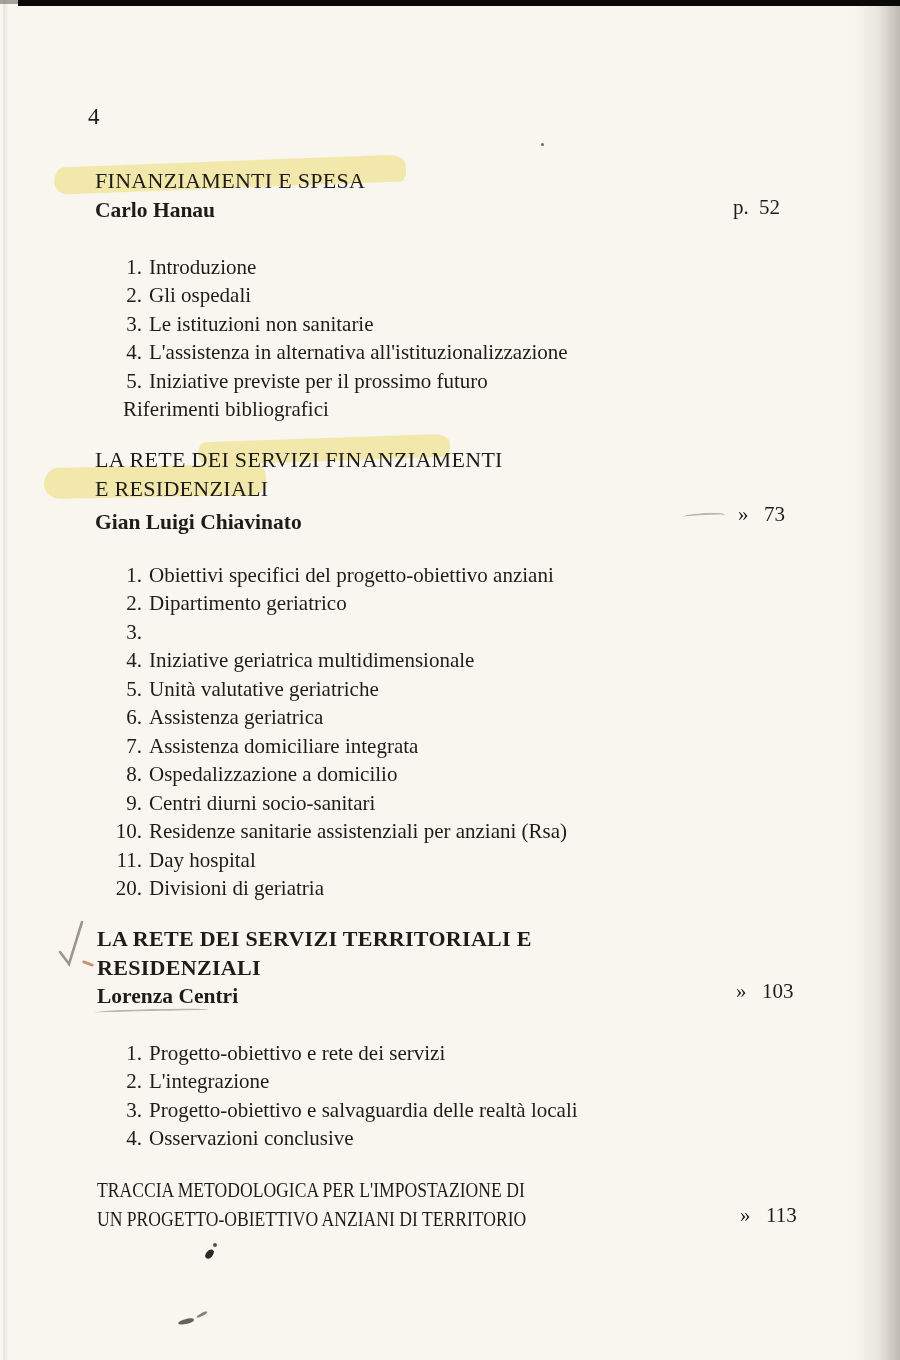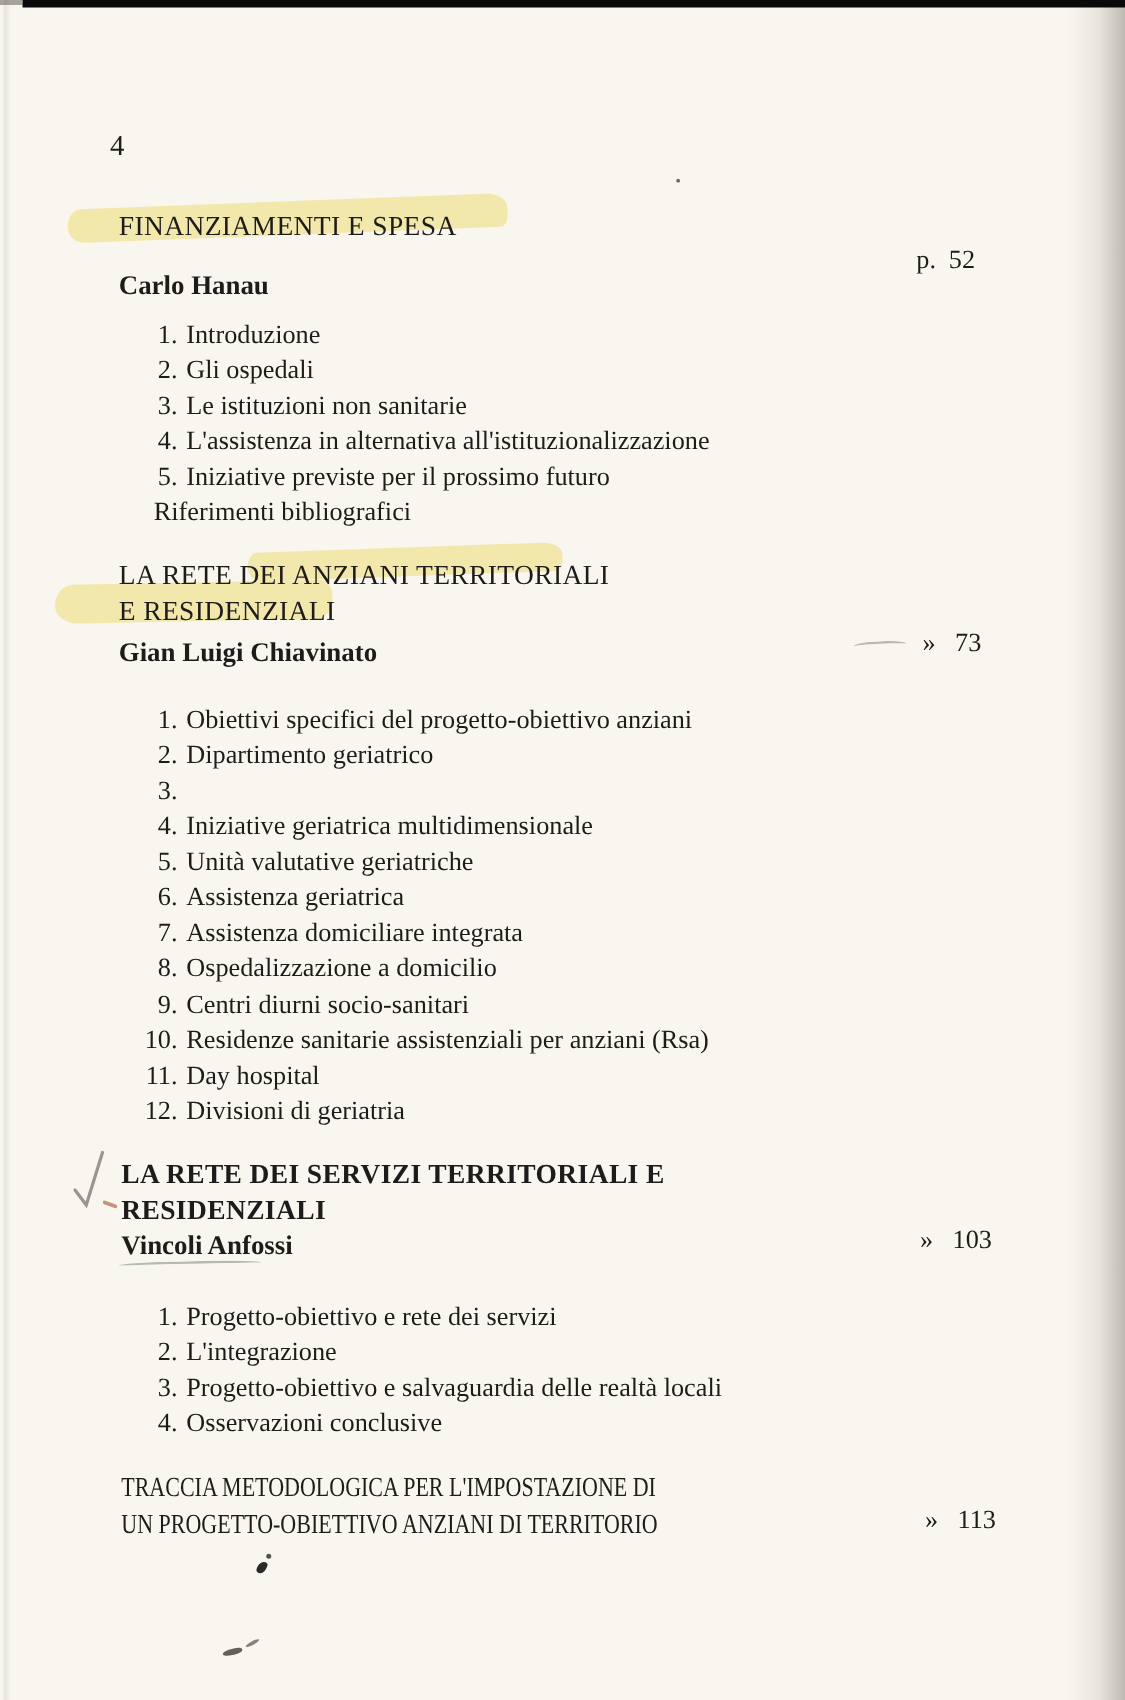--- a/index.html
+++ b/index.html
@@ -64,21 +64,21 @@
 <div class="abs left-crease"></div>
 
 <div class="abs hl hl1"></div>
 <div class="abs hl hl2a"></div>
 <div class="abs hl hl2b"></div>
 
 <div class="abs content pgnum" style="left:88px;top:104px;">4</div>
 <div class="abs dot-mid"></div>
 
 <div class="abs content sec-title" style="left:95px;top:167px;">FINANZIAMENTI E SPESA</div>
-<div class="abs content sec-author" style="left:95px;top:196px;margin-top:18px;">Carlo Hanau</div>
+<div class="abs content sec-author" style="left:95px;top:196px;">Carlo Hanau</div>
 <div class="abs ref" style="left:733px;top:195px;">
   <span class="sym">p.</span>
   <span>52</span>
 </div>
 <div class="abs content toc" style="left:100px;top:253px;">
   <div class="toc-item">
     <span class="num">1.</span>
     <span class="txt">Introduzione</span>
   </div>
   <div class="toc-item">
@@ -97,21 +97,21 @@
     <span class="num">5.</span>
     <span class="txt">Iniziative previste per il prossimo futuro</span>
   </div>
   <div class="toc-item no-num">
     <span class="num"></span>
     <span class="txt">Riferimenti bibliografici</span>
   </div>
 </div>
 
 <div class="abs content sec-title" style="left:95px;top:446px;">
-  <div>LA RETE DEI ANZIANI TERRITORIALI</div>
+  <div>LA RETE DEI SERVIZI FINANZIAMENTI</div>
   <div>E RESIDENZIALI</div>
 </div>
 <div class="abs content sec-author" style="left:95px;top:508px;">Gian Luigi Chiavinato</div>
 <div class="abs pencil-dash"></div>
 <div class="abs ref" style="left:738px;top:502px;">
   <span class="sym">»</span>
   <span>73</span>
 </div>
 <div class="abs content toc" style="left:100px;top:561px;">
   <div class="toc-item">
@@ -151,34 +151,34 @@
   </div>
   <div class="toc-item">
     <span class="num">10.</span>
     <span class="txt">Residenze sanitarie assistenziali per anziani (Rsa)</span>
   </div>
   <div class="toc-item">
     <span class="num">11.</span>
     <span class="txt">Day hospital</span>
   </div>
   <div class="toc-item">
-    <span class="num">12.</span>
+    <span class="num">20.</span>
     <span class="txt">Divisioni di geriatria</span>
   </div>
 </div>
 
 <svg class="abs check" width="30" height="52" viewBox="0 0 30 52">
   <path d="M4 34 L13 46 L26 4" fill="none" stroke="#9a968e" stroke-width="2.6" stroke-linecap="round"></path>
 </svg>
 <div class="abs red-tick"></div>
 <div class="abs content sec-title" style="left:97px;top:925px;font-weight:bold;">
   <div>LA RETE DEI SERVIZI TERRITORIALI E</div>
   <div>RESIDENZIALI</div>
 </div>
-<div class="abs content sec-author" style="left:97px;top:982px;">Vincoli Anfossi</div>
+<div class="abs content sec-author" style="left:97px;top:982px;">Lorenza Centri</div>
 <div class="abs underline-mark"></div>
 <div class="abs ref" style="left:736px;top:979px;">
   <span class="sym">»</span>
   <span>103</span>
 </div>
 <div class="abs content toc" style="left:100px;top:1039px;">
   <div class="toc-item">
     <span class="num">1.</span>
     <span class="txt">Progetto-obiettivo e rete dei servizi</span>
   </div>

